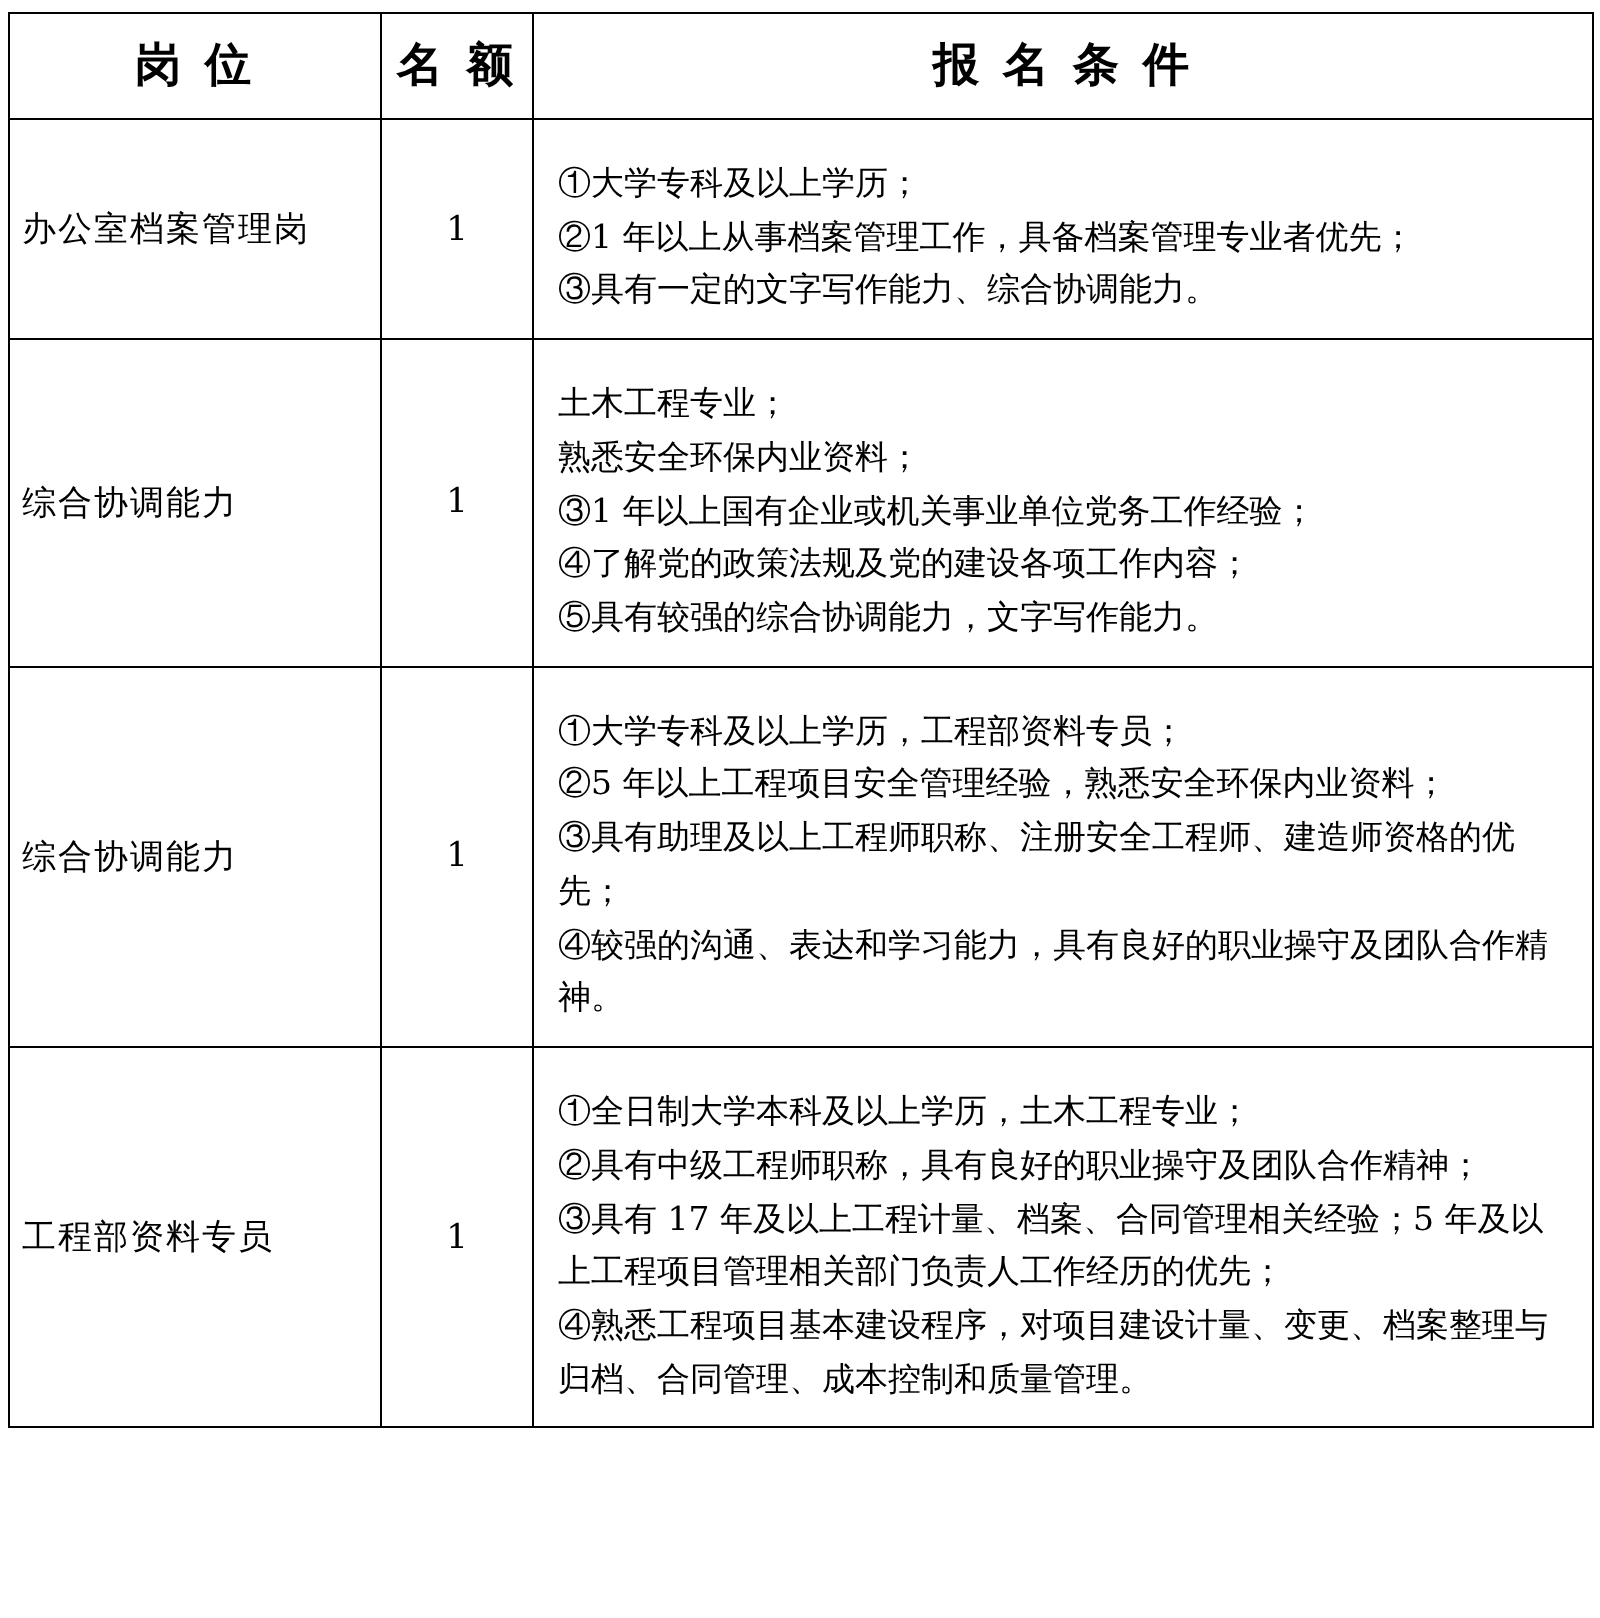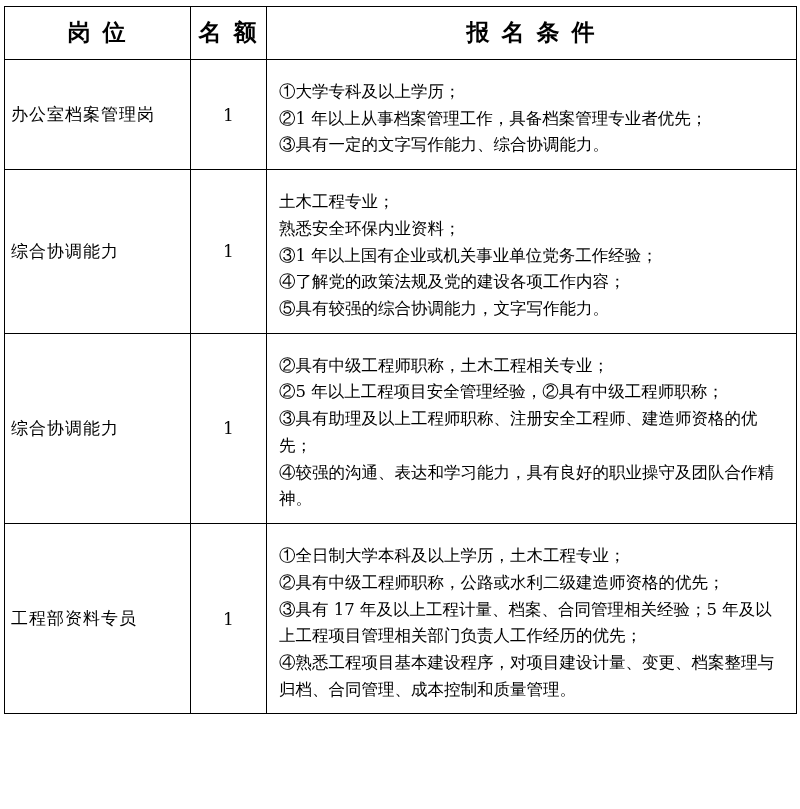--- a/index.html
+++ b/index.html
@@ -108,31 +108,31 @@
           <div class="line">熟悉安全环保内业资料；</div>
           <div class="line">③1 年以上国有企业或机关事业单位党务工作经验；</div>
           <div class="line">④了解党的政策法规及党的建设各项工作内容；</div>
           <div class="line">⑤具有较强的综合协调能力，文字写作能力。</div>
         </td>
       </tr>
       <tr>
         <td class="post">综合协调能力</td>
         <td class="quota">1</td>
         <td class="cond">
-          <div class="line">②具有中级工程师职称，土木工程相关专业；</div>
-          <div class="line">②5 年以上工程项目安全管理经验，②具有中级工程师职称；</div>
+          <div class="line">①大学专科及以上学历，工程部资料专员；</div>
+          <div class="line">②5 年以上工程项目安全管理经验，熟悉安全环保内业资料；</div>
           <div class="line">③具有助理及以上工程师职称、注册安全工程师、建造师资格的优先；</div>
           <div class="line">④较强的沟通、表达和学习能力，具有良好的职业操守及团队合作精神。</div>
         </td>
       </tr>
       <tr>
         <td class="post">工程部资料专员</td>
         <td class="quota">1</td>
         <td class="cond">
           <div class="line">①全日制大学本科及以上学历，土木工程专业；</div>
-          <div class="line">②具有中级工程师职称，公路或水利二级建造师资格的优先；</div>
+          <div class="line">②具有中级工程师职称，具有良好的职业操守及团队合作精神；</div>
           <div class="line">③具有 17 年及以上工程计量、档案、合同管理相关经验；5 年及以上工程项目管理相关部门负责人工作经历的优先；</div>
           <div class="line">④熟悉工程项目基本建设程序，对项目建设计量、变更、档案整理与归档、合同管理、成本控制和质量管理。</div>
         </td>
       </tr>
     </tbody>
   </table>
 </div>
 
 </body></html>

